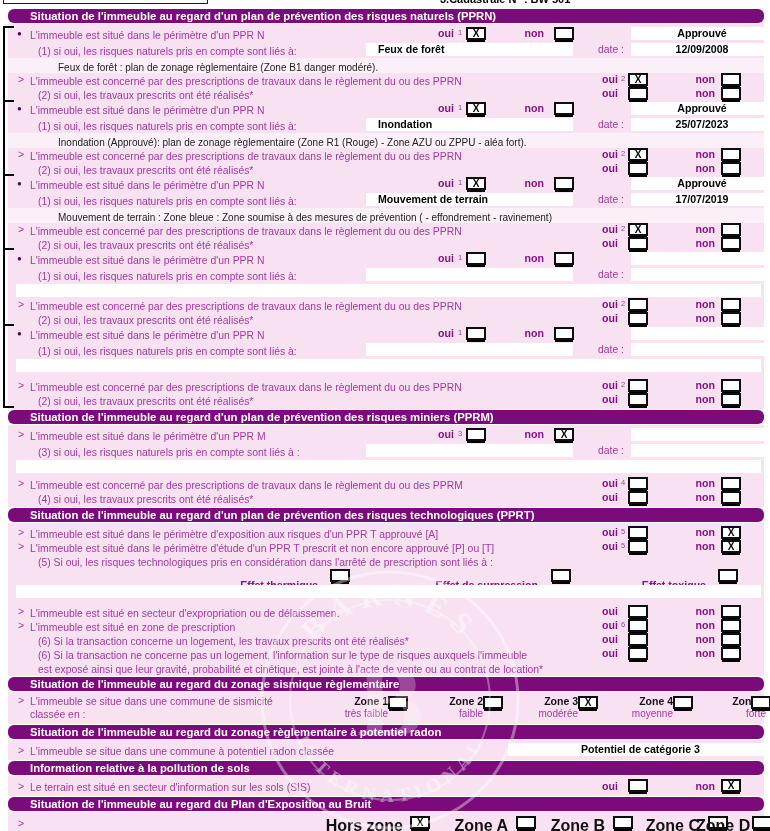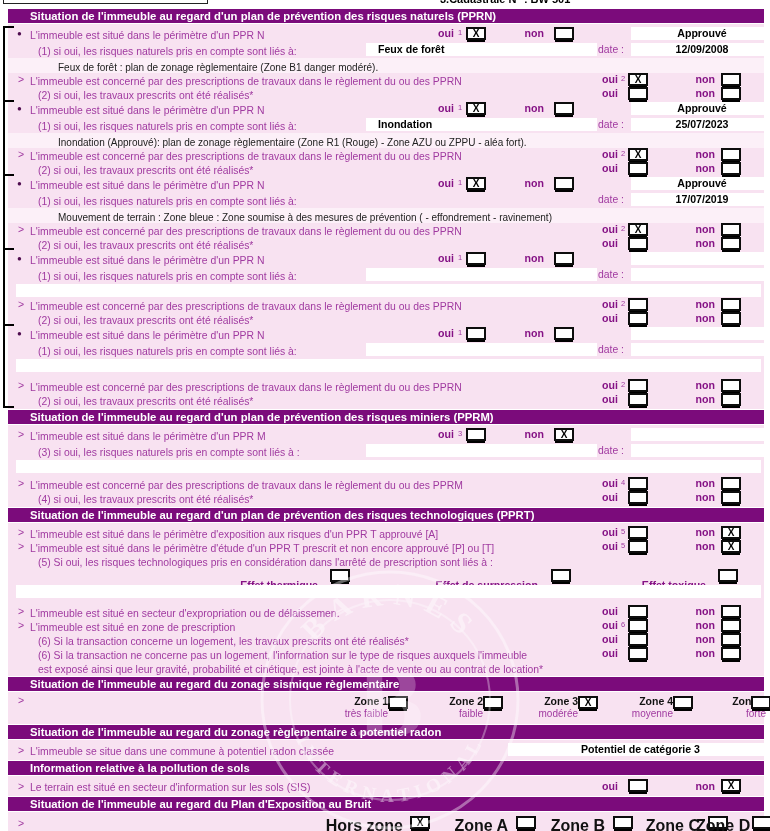--- a/index.html
+++ b/index.html
@@ -15,21 +15,21 @@
   body{font-family:"Liberation Sans",sans-serif;}
   #page{position:relative;width:770px;height:831px;background:#fff;overflow:hidden;}
 
   
   .top-strip{position:relative;height:8px;background:#fff;overflow:hidden;}
   .cutbox{position:absolute;left:3px;top:-10px;width:205px;height:14px;border:1.5px solid #222;background:#fff;}
   .cad{position:absolute;left:440px;top:-7px;font-size:11px;font-weight:bold;color:#000;white-space:nowrap;}
 
   
   .hdr{height:14px;line-height:14px;background:var(--hdr);color:#fff;font-weight:bold;
-       font-size:11.3px;padding-left:22px;margin:1px 6px 1px 8px;white-space:nowrap;overflow:hidden;}
+       font-size:11.3px;padding-left:22px;margin:1px 6px 1px 8px;white-space:nowrap;overflow:hidden;border-radius:6px;}
 
   
   .body{position:relative;background:var(--pink);margin:0 6px 0 8px;padding:2px 0;}
   .row{position:relative;white-space:nowrap;}
   .rq{height:15px;line-height:15px;}
   .ri{height:17px;line-height:17px;}
   .rd{height:15px;line-height:15px;background:var(--pinklight);}
   .rp{height:14px;line-height:13px;}
   .rt{height:13px;line-height:13px;}
   .spacer{height:6px;}
@@ -48,21 +48,21 @@
   .vbox{position:absolute;top:2px;height:13px;background:#fff;font-size:10.6px;line-height:13px;
         font-weight:bold;color:#000;}
   .rq .vbox{top:1px;}
   
   .r-oui{left:560px;width:50px;} .r-sup{left:613px;} .r-cb1{left:620px;}
   .r-non{left:660px;width:47px;} .r-cb2{left:713px;}
   
   .m-oui{left:398px;width:48px;} .m-sup{left:450px;} .m-cb1{left:458px;}
   .m-non{left:492px;width:44px;} .m-cb2{left:546px;}
   .status{left:623px;width:142px;text-align:center;}
-  .risk{left:358px;width:231px;padding-left:12px;text-align:left;}
+  .risk{left:358px;width:207px;padding-left:12px;text-align:left;}
   .datelab{position:absolute;left:590px;top:0;font-size:10.4px;color:var(--ptext);font-weight:normal;}
   .dateval{left:623px;width:142px;text-align:center;}
   .wbox{position:absolute;left:8px;right:3px;top:1px;height:13px;background:#fff;}
 
   
   .bracket{position:absolute;left:-5px;top:2px;height:382px;border-left:2px solid #000;}
   .tick{position:absolute;left:-5px;width:11px;height:2px;background:#000;}
 
   
   .fx-lab{position:absolute;top:10px;font-size:10.6px;font-weight:bold;color:var(--pbold);text-align:right;}
@@ -177,20 +177,21 @@
       <span class="qt">L'immeuble est situé dans le périmètre d'un PPR N</span>
       <span class="lab m-oui">oui</span>
       <span class="sup m-sup">1</span>
       <span class="cb m-cb1">X</span>
       <span class="lab m-non">non</span>
       <span class="cb m-cb2"></span>
       <span class="vbox status">Approuvé</span>
     </div>
     <div class="row ri">
       <span class="qt indent">(1) si oui, les risques naturels pris en compte sont liés à:</span>
+      <span class="vbox risk">Mouvement de terrain</span>
       <span class="datelab">date :</span>
       <span class="vbox dateval">17/07/2019</span>
     </div>
     <div class="row rd">
       <span class="desc-t">Mouvement de terrain : Zone bleue : Zone soumise à des mesures de prévention ( - effondrement - ravinement)</span>
     </div>
     <div class="row rp">
       <span class="gt">&gt;</span>
       <span class="qt">L'immeuble est concerné par des prescriptions de travaux dans le règlement du ou des PPRN</span>
       <span class="lab r-oui">oui</span>
@@ -389,20 +390,23 @@
     </div>
     <div class="row rt">
       <span class="qt indent">est exposé ainsi que leur gravité, probabilité et cinétique, est jointe à l'acte de vente ou au contrat de location*</span>
     </div>
   </div>
 
   <div class="hdr">Situation de l'immeuble au regard du zonage sismique règlementaire</div>
   <div class="body">
     <div class="row" style="height:28px">
       <span class="gt">&gt;</span>
+      <div class="sism-q">
+        <span>L'immeuble se situe dans une commune de sismicité</span><br><span>classée en :</span>
+      </div>
       <div class="zone" style="left:318px">
         <span class="zname">Zone 1</span>
         <span class="zsub">très faible</span>
       </div>
       <span class="cb" style="left:380px;top:2px"></span>
       <div class="zone" style="left:413px">
         <span class="zname">Zone 2</span>
         <span class="zsub">faible</span>
       </div>
       <span class="cb" style="left:475px;top:2px"></span>

